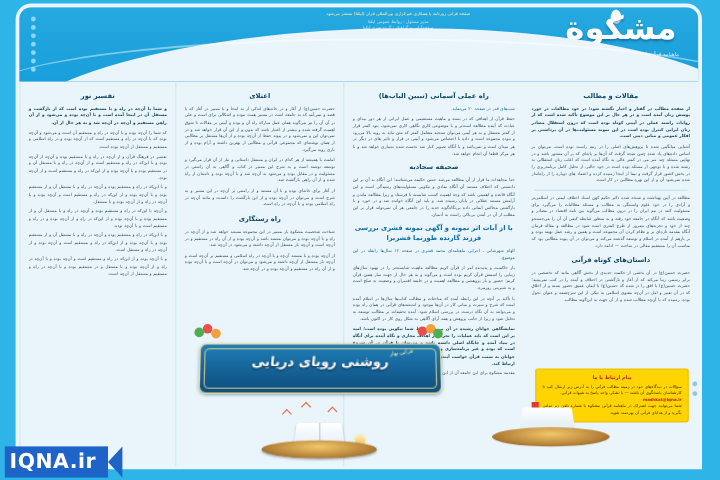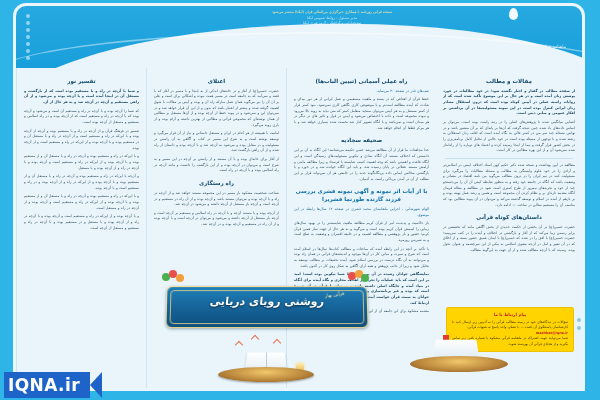--- a/index.html
+++ b/index.html
@@ -247,20 +247,21 @@
       </div>
 
       <div class="masthead-blurb">
         <div>صفحه قرآنی روزنامه با همکاری خبرگزاری بین‌المللی قرآن (ایکنا) منتشر می‌شود</div>
         <div>مدیر مسئول : روابط عمومی ایکنا</div>
         <div>صفحه‌آرایی و گرافیک : گروه هنری ایکنا</div>
         <div>نشانی : تهران، خیابان انقلاب، خبرگزاری بین‌المللی قرآن ایکنا</div>
       </div>
 
       <div class="logo-drop"></div>
+      <div class="logo-title">مشکوة</div>
 
       <div class="issue-bar">
         <span>ماهنامه قرآنی ایکنا</span>
         <span class="issue-sep">|</span>
         <span>شماره ١</span>
         <span class="issue-sep">|</span>
         <span>آذرماه ١٣٩٠</span>
       </div>
 
       <div class="wave"></div>

